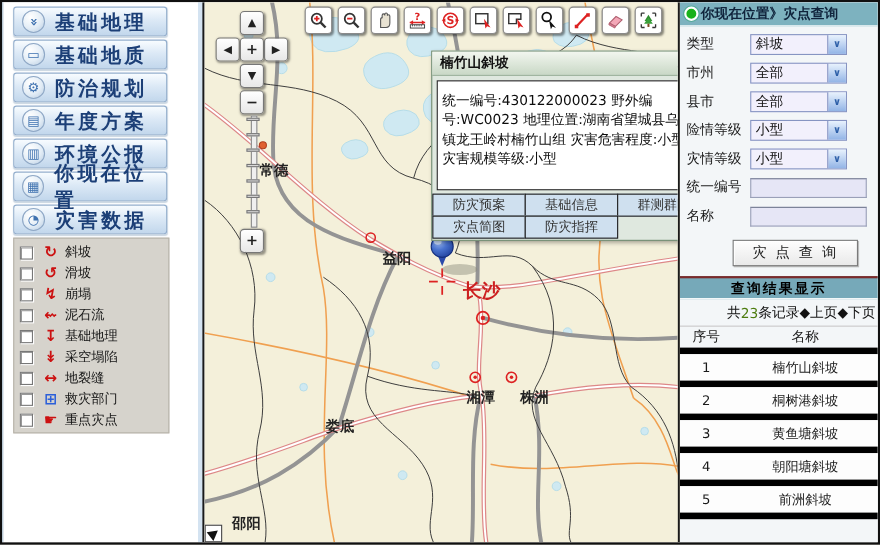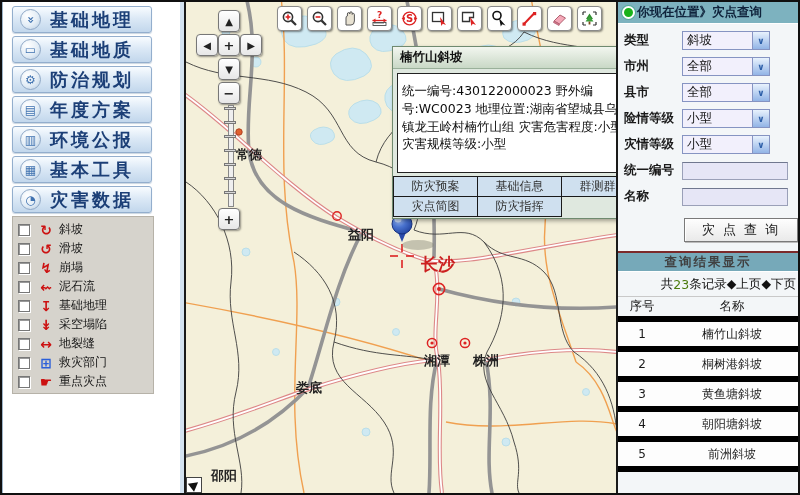--- a/index.html
+++ b/index.html
@@ -58,32 +58,32 @@
     display:flex; align-items:center; justify-content:center; cursor:pointer; }
   .overview-toggle .tri { width:0; height:0; border-left:9px solid #111; border-top:5px solid transparent; border-bottom:5px solid transparent; transform:rotate(-38deg); }
 
   
   .rightpanel { width:180px; background:#f3f6f8; display:flex; flex-direction:column; font-size:12px; }
   .crumb-bar { height:22px; background:#7db2bf; border-bottom:1px solid #fff; display:flex; align-items:center; padding-left:4px; flex:none; }
   .crumb-dot { width:13px; height:13px; border-radius:50%; background:#19b219; border:2px solid #fff; box-shadow:0 0 0 1px #5a9; margin-right:2px; flex:none; }
   .crumb-text { font-size:12.5px; font-weight:bold; color:#10243c; }
   .subtitle { margin:7px 0 0 8px; color:#1a1a1a; font-size:12.5px; }
   .form-row { display:flex; align-items:center; margin:7px 0 0 6px; height:19px; }
-  .form-label { width:58px; color:#1a1a1a; flex:none; font-size:12.5px;font-weight:bold; }
+  .form-label { width:58px; color:#1a1a1a; flex:none; font-size:12.5px; }
   .sel { width:88px; height:19px; background:#f2f0fc; border:1px solid #8694c2; display:flex; align-items:center; cursor:pointer; }
   .sel-value { flex:1; padding-left:4px; color:#111; font-size:12.5px; }
   .sel-arrow { width:17px; height:17px; background:linear-gradient(#e8f2fd,#92b4e6); border-left:1px solid #8694c2;
     color:#2d5fa8; font-size:9px; font-weight:bold; display:flex; align-items:center; justify-content:center; }
   .txt { width:106px; height:18px; background:#e6e6f6; border:1px solid #9aa0b8; border-top-color:#70788f; font-size:12px; padding:0 3px; color:#111; }
-  .search-row { margin:12px 0 0 0; display:flex; justify-content:flex-end; }
+  .search-row { margin:12px 18px 0 0; display:flex; justify-content:flex-end; }
   .search-btn { width:114px; height:24px; background:linear-gradient(#fefefe,#e9e9e9); border:1px solid #7a7a7a;
     box-shadow:inset 1px 1px 0 #fff, 1px 1px 0 #bbb; font-size:13px; color:#222; letter-spacing:2px; cursor:pointer; font-family:inherit; }
   .results-header { margin-top:9px; height:21px; background:#76a9b9; border-top:2px solid #7c2a2a; border-bottom:1px solid #fff;
     display:flex; align-items:center; justify-content:center; flex:none; }
-  .results-header span { color:#404040; font-weight:bold; font-size:12.5px; letter-spacing:2px; }
+  .results-header span { color:#000000; font-weight:bold; font-size:12.5px; letter-spacing:2px; }
   .page-line { height:25px; display:flex; align-items:center; justify-content:flex-end; padding-right:2px; color:#111; font-size:12.5px; border-bottom:1px solid #c9c9c9; }
   .page-line .cnt { color:#4d7c0f; }
   .page-link { cursor:pointer; color:#111; }
   .rtable { flex:1; display:flex; flex-direction:column; }
   .trow { display:flex; border-bottom:6px solid #000000; align-items:center; }
   .trow.head { height:25px; font-size:12.5px; }
   .trow.body { height:30px; cursor:pointer; background:#fdfdfd; }
   .c-no { width:48px; text-align:center; color:#1a1a1a; flex:none; }
   .c-name { flex:1; text-align:center; color:#1a1a1a; }
 
@@ -112,21 +112,21 @@
     <div class="menu-item">
       <span class="menu-icon">▤</span>
       <span class="menu-label">年度方案</span>
     </div>
     <div class="menu-item">
       <span class="menu-icon">▥</span>
       <span class="menu-label">环境公报</span>
     </div>
     <div class="menu-item">
       <span class="menu-icon">▦</span>
-      <span class="menu-label">基本工具</span>
+      <span class="menu-label">你现在位置</span>
     </div>
     <div class="menu-item">
       <span class="menu-icon">◔</span>
       <span class="menu-label">灾害数据</span>
     </div>
 
     <div class="layers">
       <div class="layer-row">
         <span class="cb"></span>
         <span class="layer-glyph">↻</span>

